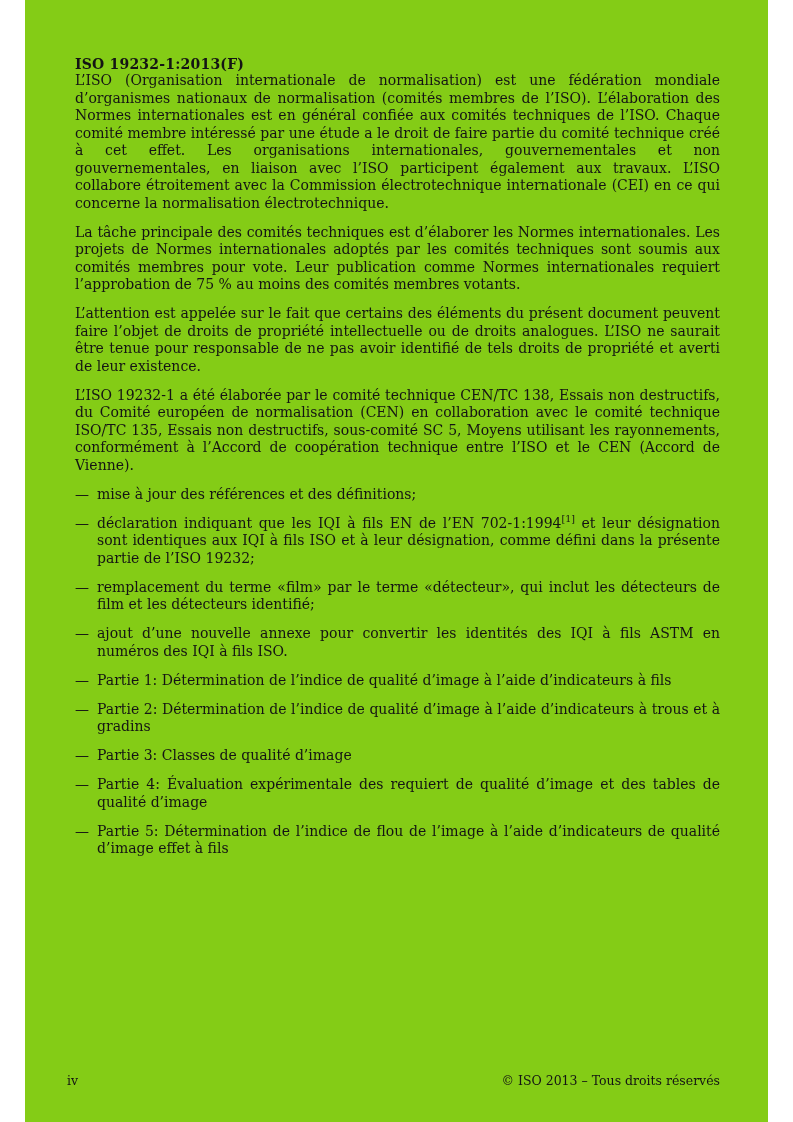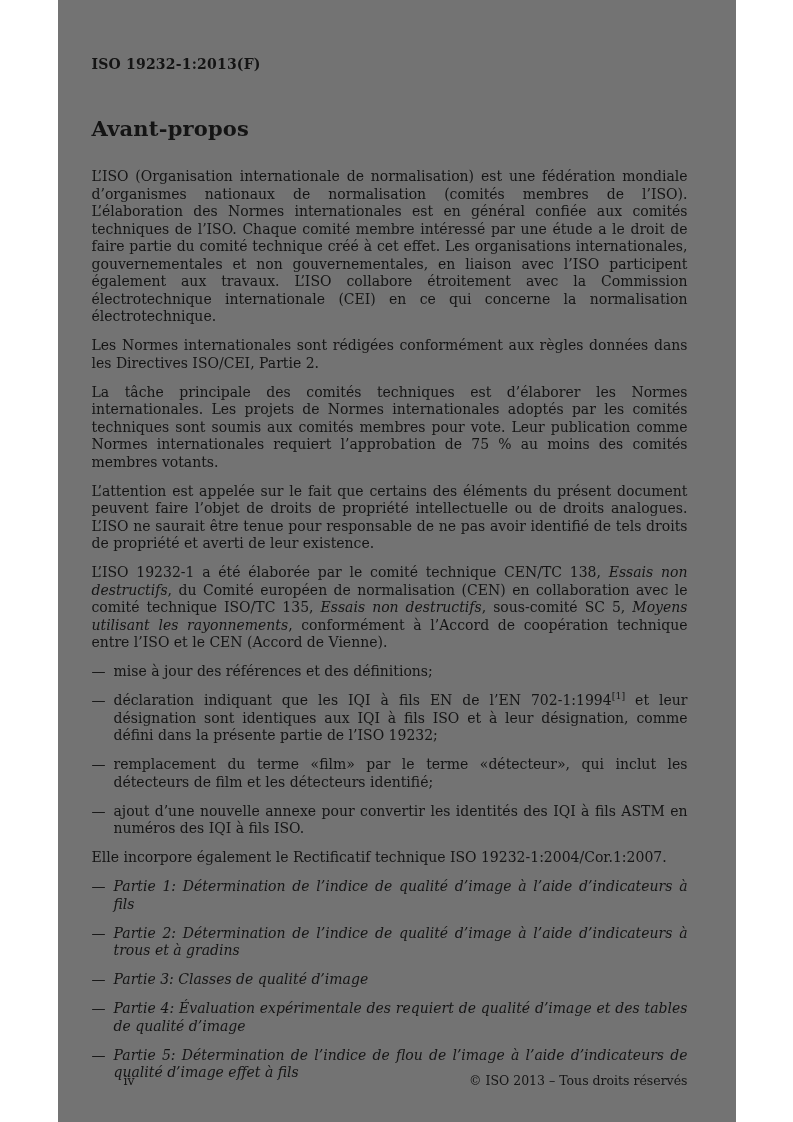--- a/index.html
+++ b/index.html
@@ -1,25 +1,25 @@
 <!DOCTYPE html>
 <html><head>
 <meta charset="utf-8">
 <style>
   * { box-sizing: border-box; }
   html, body { margin: 0; padding: 0; background: #ffffff; }
   .page {
     position: relative;
-    width: 678px;
+    width: 743px;
     height: 1122px;
     margin: 0 auto;
-    background: #737373;
+    background: #84cc16;
     color: #141414;
     font-family: "DejaVu Serif", "Liberation Serif", serif;
-    padding: 54px 48px 0 34px;
+    padding: 54px 48px 0 50px;
     overflow: hidden;
   }
   .doc-header { height: 18px; }
   .doc-ref {
     font-size: 14px;
     font-weight: bold;
     letter-spacing: 0.2px;
   }
   .title {
     font-size: 21px;
@@ -28,63 +28,61 @@
     letter-spacing: 0.2px;
   }
   .para, .li {
     font-size: 14px;
     line-height: 17.5px;
   }
   .para {
     margin: 0 0 11.5px 0;
     text-align: justify;
   }
-  .it { font-style: italic; }
+  .it { }
   .list { margin: 0; }
   .li {
     display: flex;
     margin: 0 0 11.5px 0;
   }
   .dash {
     flex: 0 0 22px;
   }
   .li-text {
     flex: 1 1 auto;
     text-align: justify;
   }
   sup.ref {
     font-size: 9.5px;
     line-height: 0;
     vertical-align: super;
   }
   .footer {
     position: absolute;
-    left: 66px;
+    left: 42px;
     right: 48px;
     bottom: 34px;
     display: flex;
     justify-content: space-between;
     align-items: baseline;
     font-size: 12.5px;
   }
 </style>
 </head>
 <body>
 
 <div class="page">
 
   <div class="doc-header">
     <span class="doc-ref">ISO 19232-1:2013(F)</span>
   </div>
 
-  <h1 class="title">Avant-propos</h1>
 
   <p class="para">L’ISO (Organisation internationale de normalisation) est une fédération mondiale d’organismes nationaux de normalisation (comités membres de l’ISO). L’élaboration des Normes internationales est en général confiée aux comités techniques de l’ISO. Chaque comité membre intéressé par une étude a le droit de faire partie du comité technique créé à cet effet. Les organisations internationales, gouvernementales et non gouvernementales, en liaison avec l’ISO participent également aux travaux. L’ISO collabore étroitement avec la Commission électrotechnique internationale (CEI) en ce qui concerne la normalisation électrotechnique.</p>
 
-  <p class="para">Les Normes internationales sont rédigées conformément aux règles données dans les Directives ISO/CEI, Partie 2.</p>
 
   <p class="para">La tâche principale des comités techniques est d’élaborer les Normes internationales. Les projets de Normes internationales adoptés par les comités techniques sont soumis aux comités membres pour vote. Leur publication comme Normes internationales requiert l’approbation de 75 % au moins des comités membres votants.</p>
 
   <p class="para">L’attention est appelée sur le fait que certains des éléments du présent document peuvent faire l’objet de droits de propriété intellectuelle ou de droits analogues. L’ISO ne saurait être tenue pour responsable de ne pas avoir identifié de tels droits de propriété et averti de leur existence.</p>
 
   <p class="para"><span>L’ISO 19232-1 a été élaborée par le comité technique CEN/TC 138, </span><span class="it">Essais non destructifs</span><span>, du Comité européen de normalisation (CEN) en collaboration avec le comité technique ISO/TC 135, </span><span class="it">Essais non destructifs</span><span>, sous-comité SC 5, </span><span class="it">Moyens utilisant les rayonnements</span><span>, conformément à l’Accord de coopération technique entre l’ISO et le CEN (Accord de Vienne).</span></p>
 
 
   <div class="list">
     <div class="li">
@@ -98,21 +96,20 @@
     <div class="li">
       <span class="dash">—</span>
       <span class="li-text">remplacement du terme «film» par le terme «détecteur», qui inclut les détecteurs de film et les détecteurs identifié;</span>
     </div>
     <div class="li">
       <span class="dash">—</span>
       <span class="li-text">ajout d’une nouvelle annexe pour convertir les identités des IQI à fils ASTM en numéros des IQI à fils ISO.</span>
     </div>
   </div>
 
-  <p class="para">Elle incorpore également le Rectificatif technique ISO 19232-1:2004/Cor.1:2007.</p>
 
 
   <div class="list">
     <div class="li">
       <span class="dash">—</span>
       <span class="li-text it">Partie 1: Détermination de l’indice de qualité d’image à l’aide d’indicateurs à fils</span>
     </div>
     <div class="li">
       <span class="dash">—</span>
       <span class="li-text it">Partie 2: Détermination de l’indice de qualité d’image à l’aide d’indicateurs à trous et à gradins</span>

